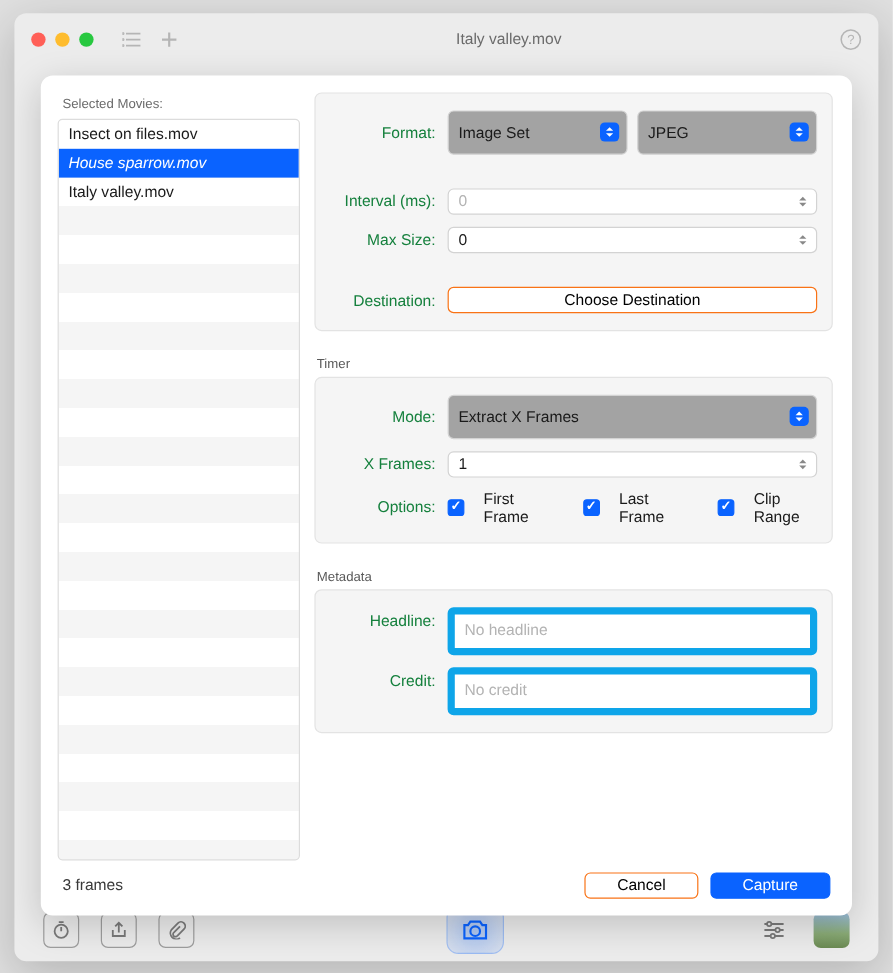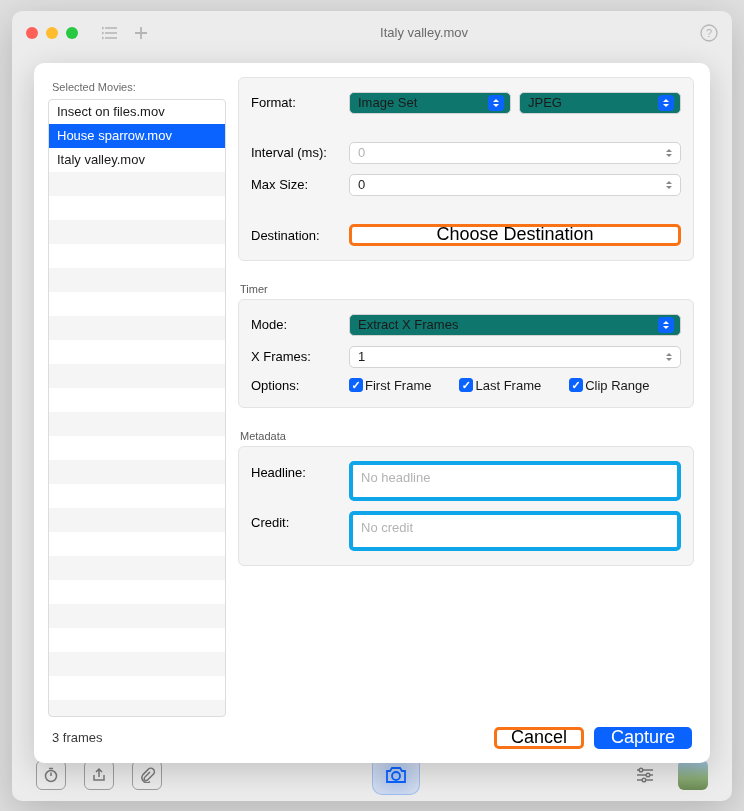--- a/index.html
+++ b/index.html
@@ -56,21 +56,21 @@
       height: 700px;
     }
     .sheet-body {
       display: flex;
       flex: 1;
       padding: 14px 14px 0 14px;
       gap: 12px;
       min-height: 0;
     }
     .sidebar {
-      width: 178px;
+      width: 202px;
       display: flex;
       flex-direction: column;
     }
     .sidebar-header {
       font-size: 11px;
       color: #6b6b6b;
       padding: 4px 6px 6px 4px;
     }
     .movie-list {
       border: 1px solid #dcdcdc;
@@ -84,21 +84,21 @@
       );
     }
     .movie-row {
       height: 24px;
       line-height: 24px;
       padding: 0 8px;
       font-size: 13px;
       white-space: nowrap;
       overflow: hidden;
     }
-    .movie-row.selected { background: #0a63ff; color: #fff; }
+    .movie-row.selected { background: #0a63ff; color: #fff; font-style: italic; }
     .main {
       flex: 1;
       display: flex;
       flex-direction: column;
       gap: 22px;
       padding-right: 2px;
     }
     .section { }
     .section-title {
       font-size: 11px;
@@ -113,30 +113,31 @@
       padding: 14px 12px;
     }
     .row {
       display: flex;
       align-items: center;
       margin-bottom: 10px;
     }
     .row:last-child { margin-bottom: 0; }
     .row-label {
       width: 98px;
+      text-align: right;
       padding-right: 10px;
       font-size: 13px;
-      color: #000000;
+      color: #15803d;
     }
     .row-field { flex: 1; display: flex; align-items: center; gap: 8px; }
     .select {
-      background: #0f766e;
+      background: #a3a3a3;
       border: 1px solid #d3d3d3;
       border-radius: 5px;
-      height: 22px;
+      height: 37px;
       display: flex;
       align-items: center;
       padding: 0 6px 0 8px;
       font-size: 13px;
       position: relative;
       flex:1;
       cursor: default;
     }
     .select .sel-text { flex:1; }
     .sel-arrows {
@@ -212,56 +213,56 @@
       margin-bottom:2px;
     }
     .step-arrows::after {
       content:"";
       border-left:3px solid transparent;
       border-right:3px solid transparent;
       border-top:3px solid #888;
     }
     .btn {
       background:#fff;
-      border:3px solid #f97316;
+      border:1px solid #f97316;
       border-radius:5px;
       height:22px;
-      padding:0 14px;
-      font-size:18px;
+      padding:0 26px;
+      font-size:13px;
       display:inline-flex;
       align-items:center;
       justify-content:center;
       cursor:default;
     }
     .btn.primary { background:#0a63ff; color:#fff; border-color:#0a63ff; }
     .btn.wide { width:100%; }
     .dest-path {
       font-size: 12px;
       color:#4a4a4a;
       margin-top:6px;
       padding-left:2px;
     }
     textarea.meta {
       width:100%;
       background:#fff;
-      border:4px solid #0ea5e9;
+      border:6px solid #0ea5e9;
       border-radius:5px;
       resize:none;
       height:40px;
       font-family:inherit;
       font-size:13px;
       padding:5px 8px;
       color:#c2410c;
     }
     textarea.meta::placeholder { color:#b3b3b3; }
     .row.top { align-items:flex-start; }
     .row.top .row-label { padding-top:4px; }
     .gap-v { margin-top:28px; }
     .opts-row { display:flex; gap:28px; }
-    .opt { display:flex; align-items:center; gap:2px; font-size:13px; }
+    .opt { display:flex; align-items:center; gap:16px; font-size:13px; }
     .sheet-footer {
       display:flex;
       align-items:center;
       padding:10px 18px 14px 18px;
     }
     .footer-status { font-size:13px; color:#3a3a3a; }
     .footer-spacer { flex:1; }
     .footer-btns { display:flex; gap:10px;align-items:flex-end; }
     .toolbar-bottom {
       position:absolute;

